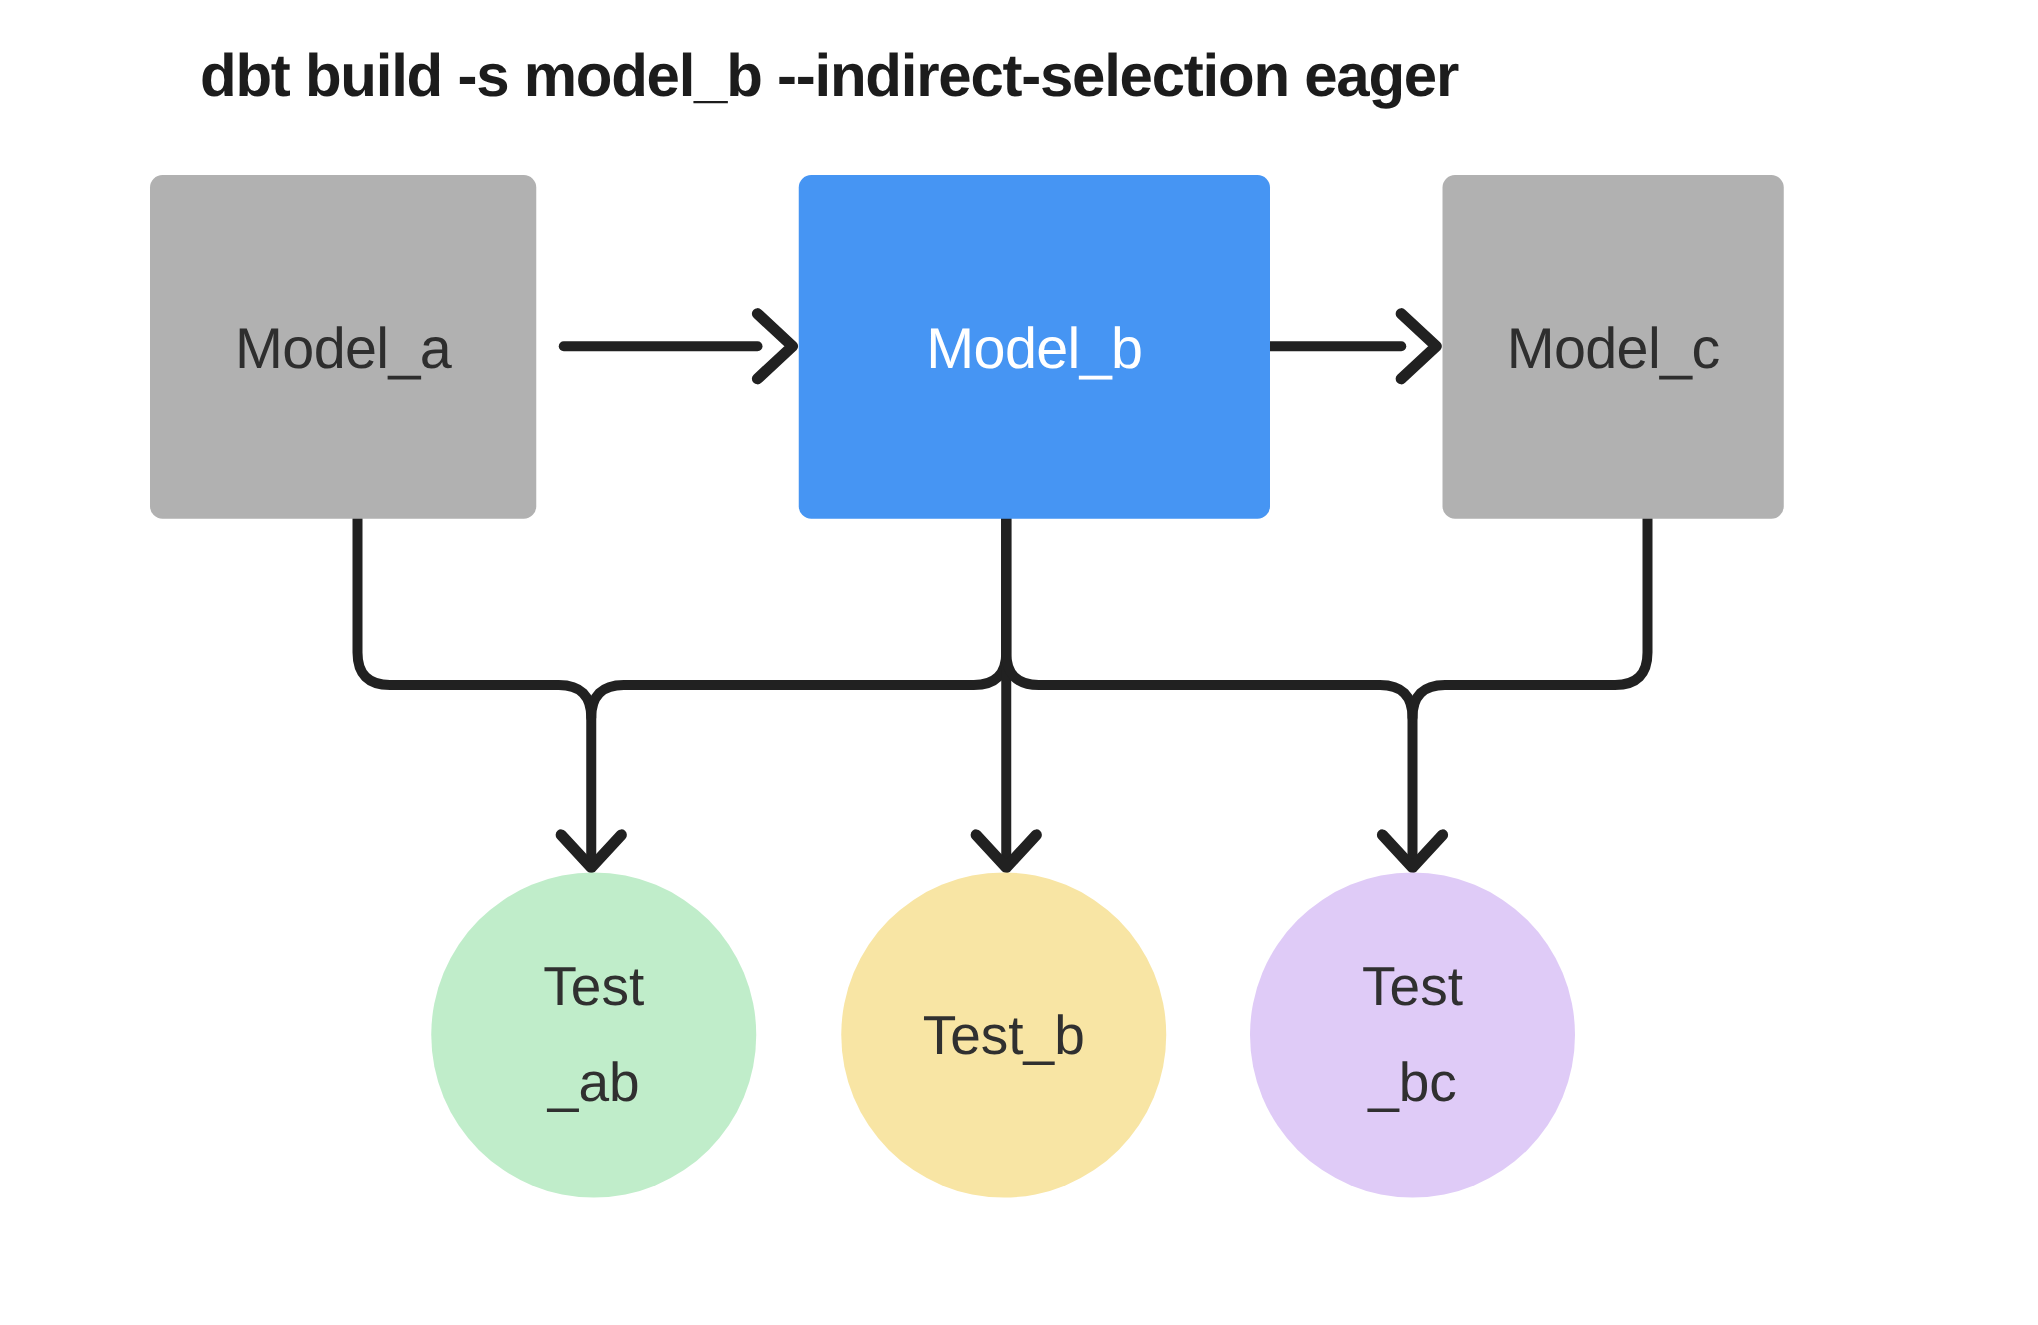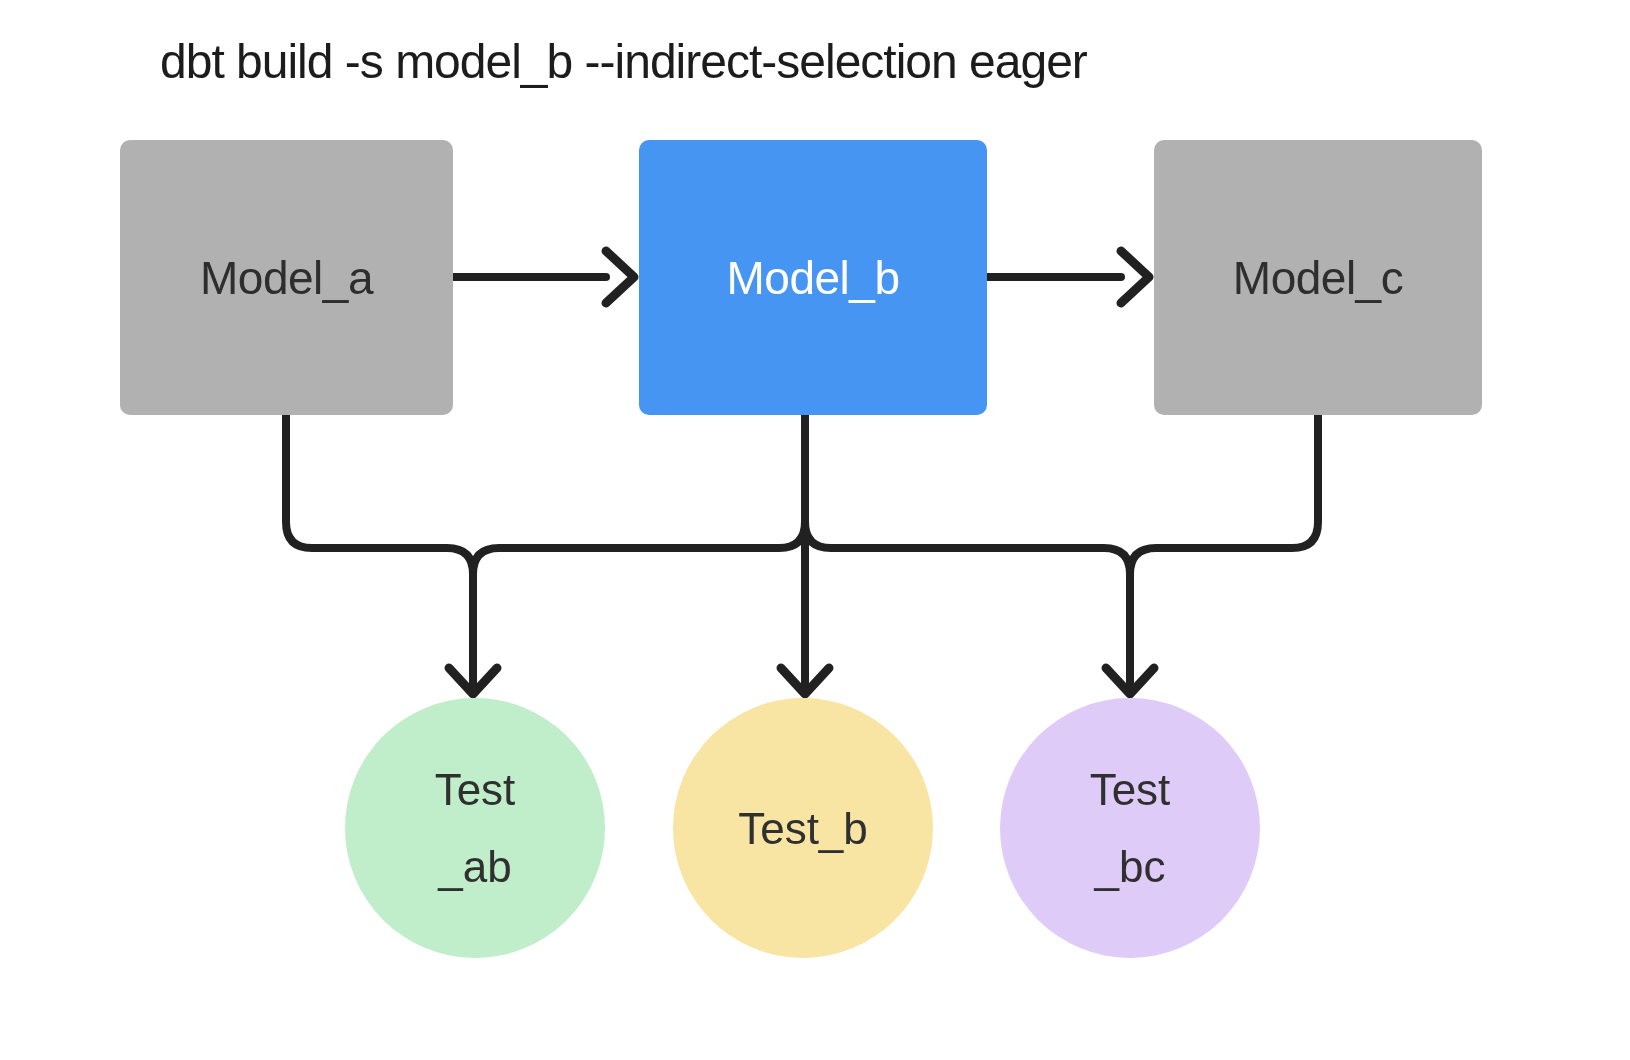--- a/index.html
+++ b/index.html
@@ -14,21 +14,21 @@
     height: 1060px;
     background: var(--c-bg, #ffffff);
     overflow: hidden;
   }
   #diagram-title {
     position: absolute;
     left: 160px;
     top: 34px;
     font-size: 48px;
     letter-spacing: -1px;
-    font-weight: 400;
+    font-weight: 700;
     color: var(--c-title, #1c1c1c);
     white-space: nowrap;
   }
   #edges-layer {
     position: absolute;
     left: 0;
     top: 0;
     pointer-events: none;
   }
   #edges-layer path {
@@ -53,23 +53,23 @@
     letter-spacing: -0.5px;
   }
   .model.default {
     background: var(--c-gray, #b1b1b1);
     color: #2e2e2e;
   }
   .model.selected {
     background: var(--c-blue, #4695f3);
     color: #ffffff;
   }
-  #model-a { left: 120px;  width: 333px; }
-  #model-b { left: 639px;  width: 348px; }
-  #model-c { left: 1154px; width: 328px; }
+  #model-a { left: 120px;  width: 309px; }
+  #model-b { left: 639px;  width: 377px; }
+  #model-c { left: 1154px; width: 273px; }
   .test {
     position: absolute;
     top: 698px;
     width: 260px;
     height: 260px;
     border-radius: 50%;
     display: flex;
     flex-direction: column;
     align-items: center;
     justify-content: center;

